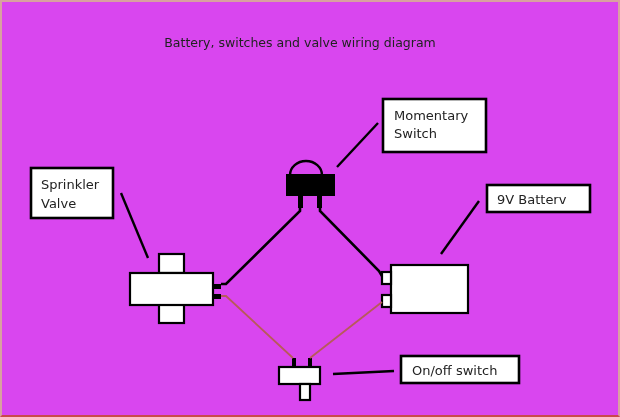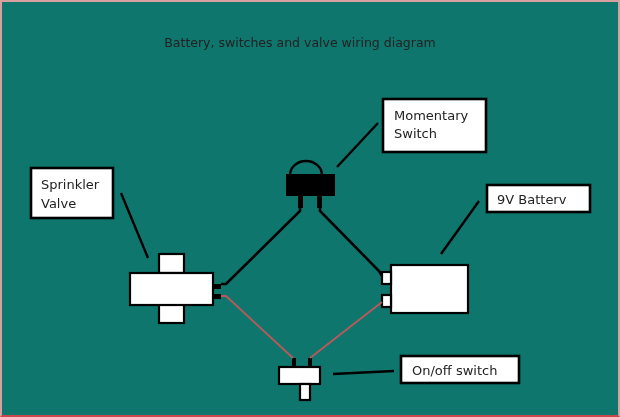--- a/index.html
+++ b/index.html
@@ -1,20 +1,20 @@
 <!DOCTYPE html>
 <html><head>
   <meta charset="utf-8">
   <style>
     html, body { margin: 0; padding: 0; background: #ffffff; }
     body { width: 620px; height: 417px; overflow: hidden; }
     .frame {
       position: relative; width: 616px; height: 413px;
       border: 2px solid #d9a0a0; border-bottom-color: #c9484c;
-      background: #0f766e;
+      background: #d946ef;
       text-align: right;
     }
     svg { position: absolute; left: -2px; top: -2px; }
     .lbl { font-family: "DejaVu Sans", sans-serif; font-size: 13px; fill: #222; }
     .title { font-family: "DejaVu Sans", sans-serif; font-size: 12.5px; fill: #222; }
     .box { fill: #fff; stroke: #000; stroke-width: 2.6; }
     .comp { fill: #fff; stroke: #000; stroke-width: 2.2; }
     .lead { stroke: #000; stroke-width: 2.4; fill: none; }
     .wire-black { stroke: #000; stroke-width: 2.6; fill: none; }
     .wire-red { stroke: #b85a5a; stroke-width: 1.8; fill: none; }

